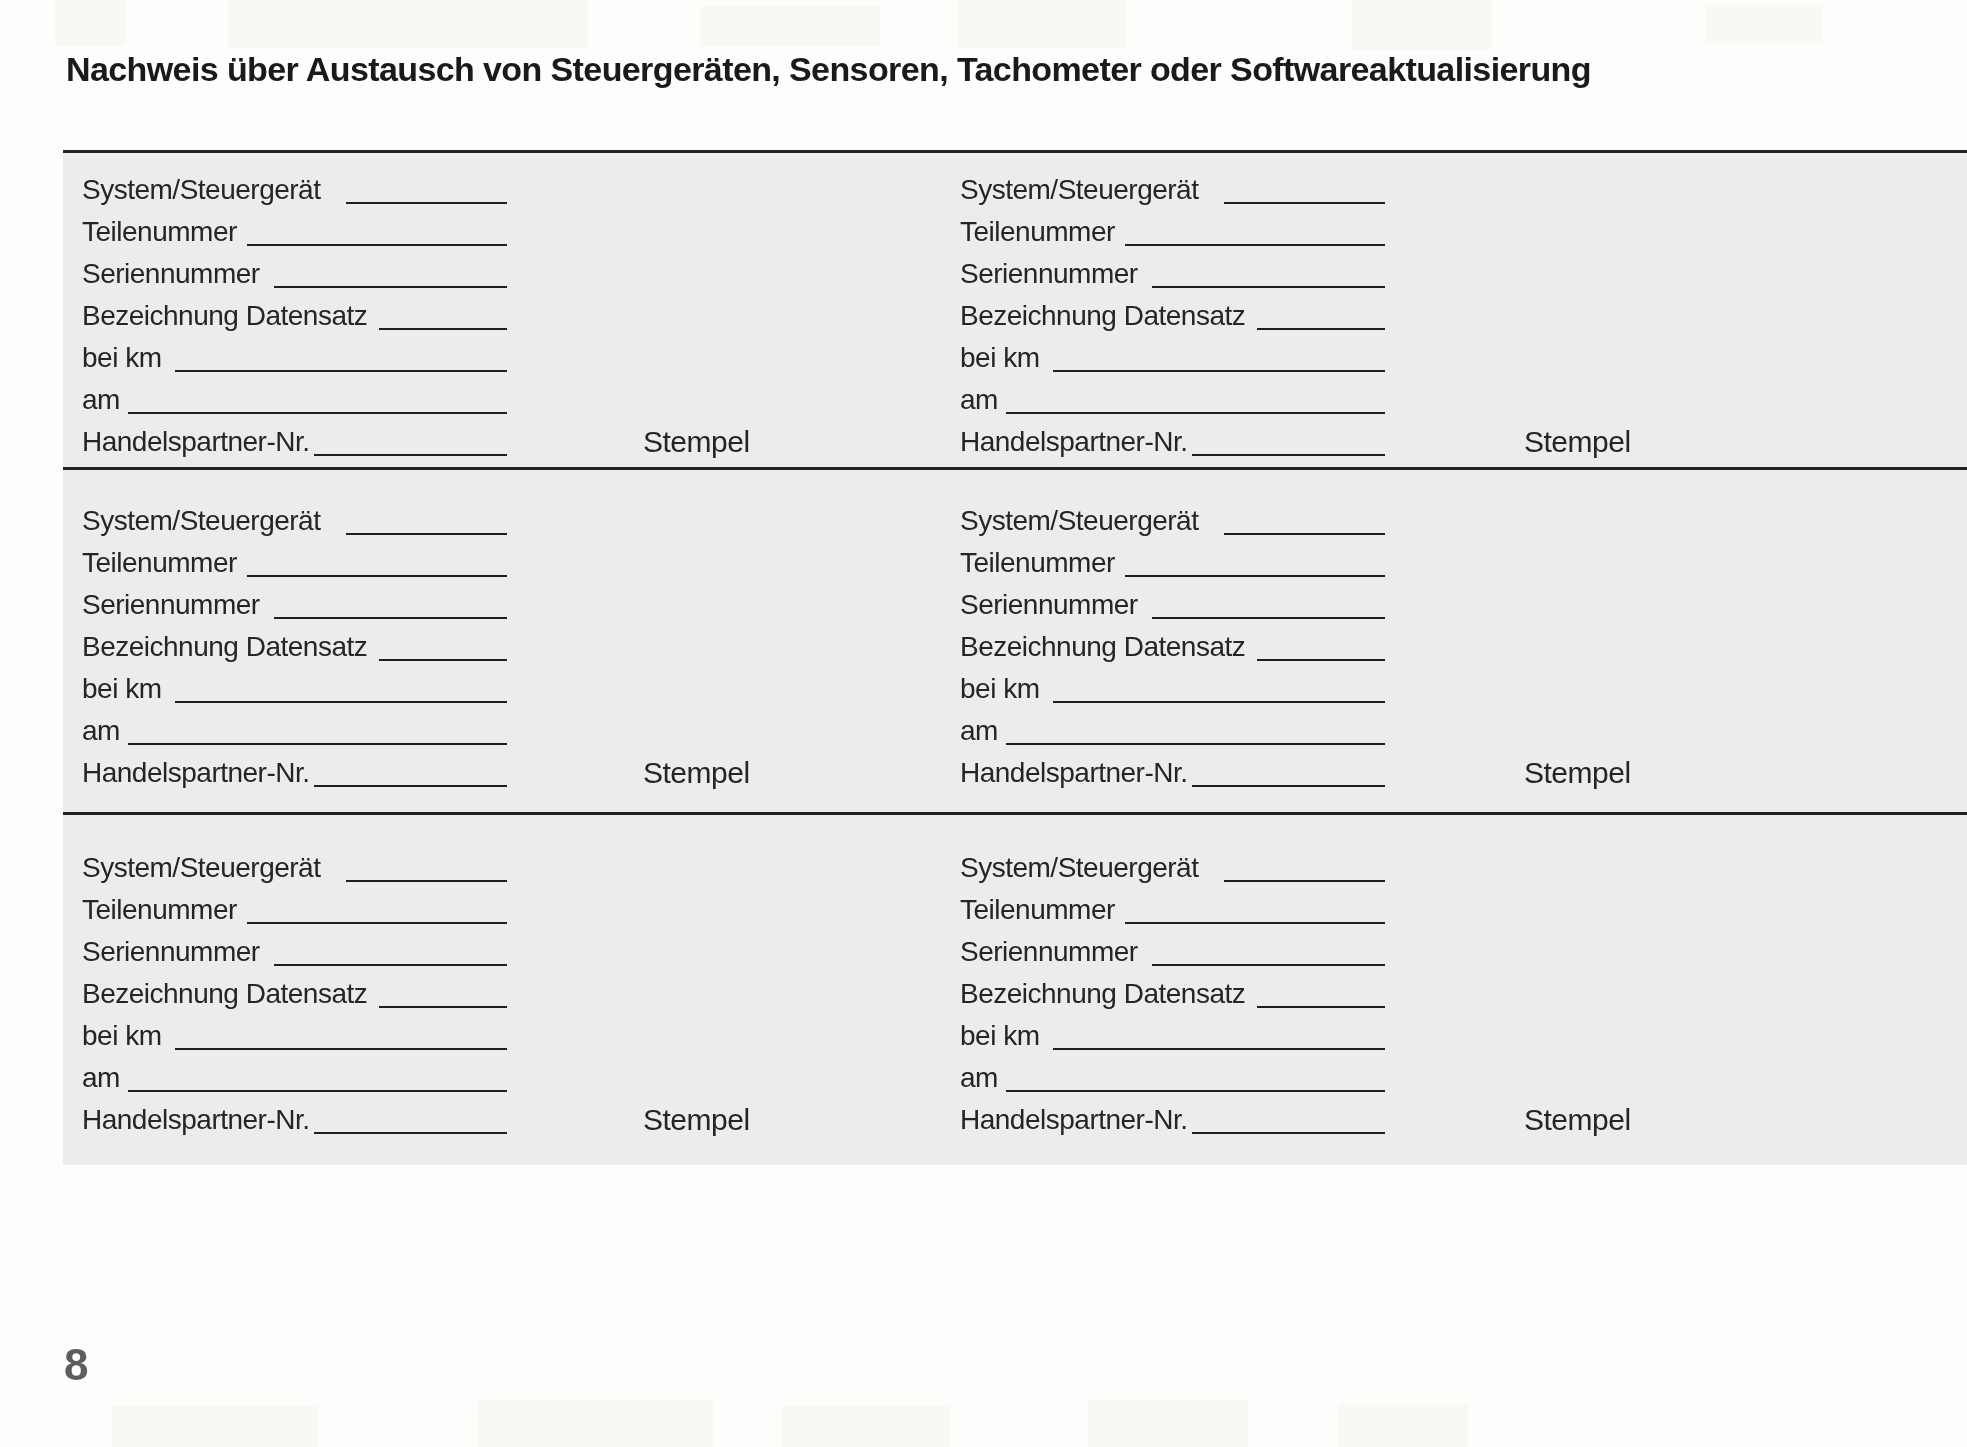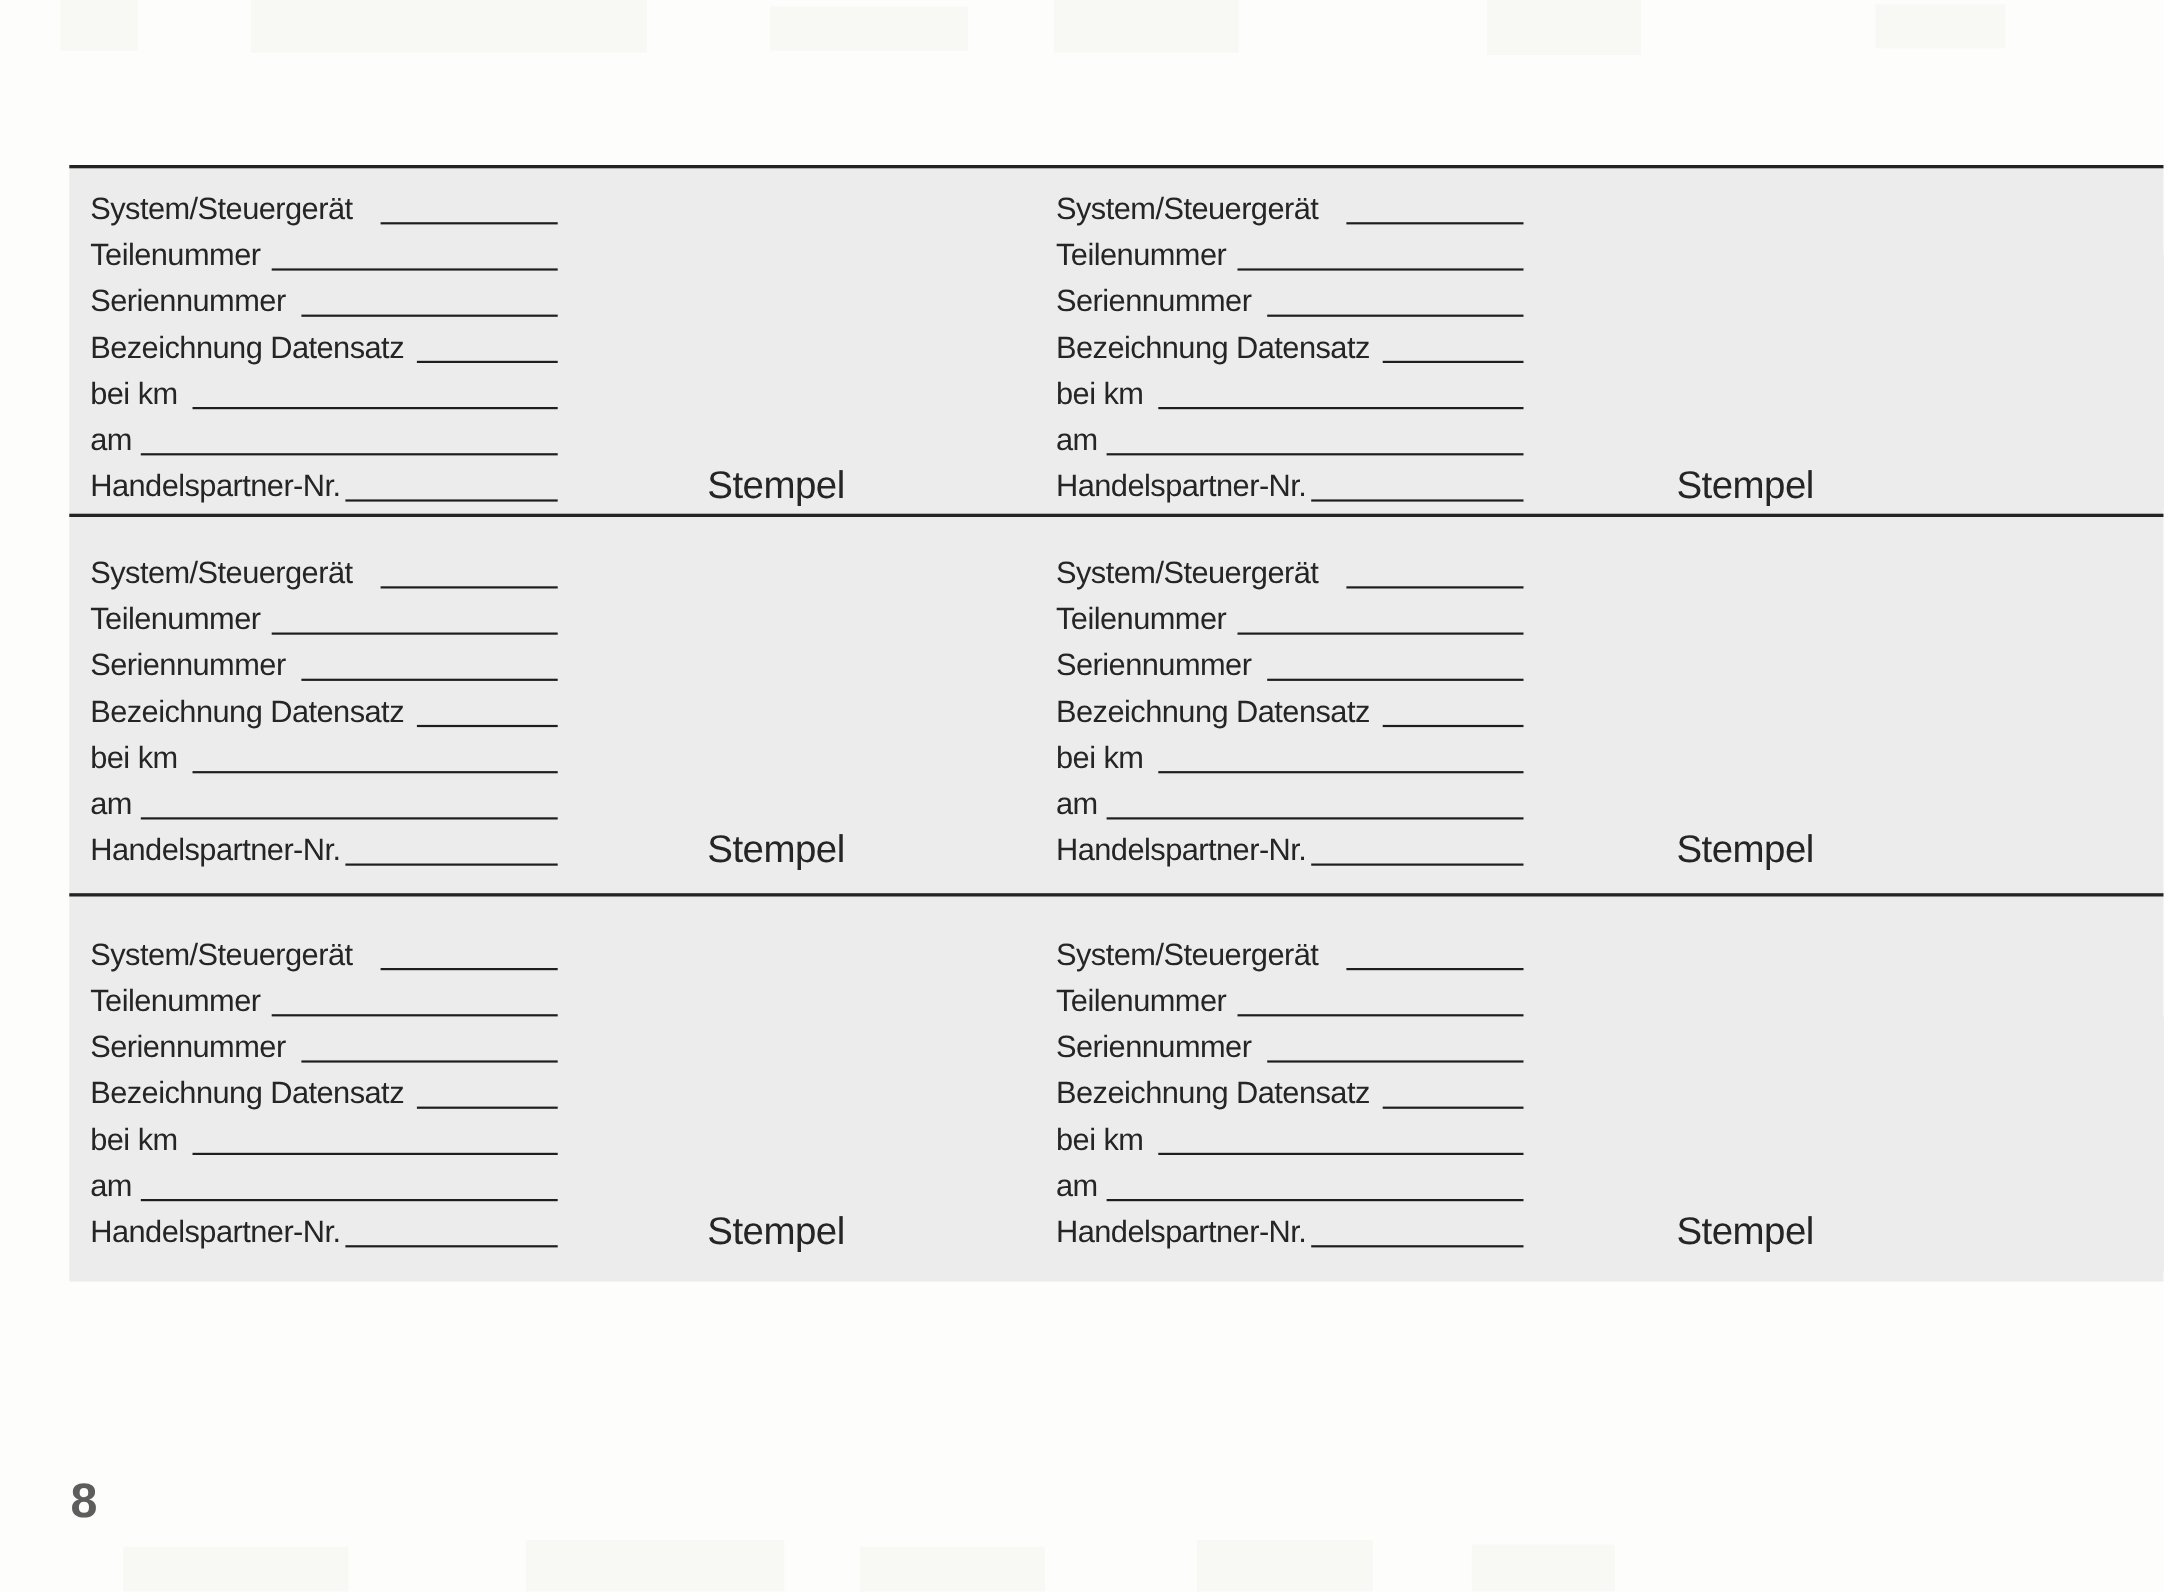--- a/index.html
+++ b/index.html
@@ -29,21 +29,21 @@
   }
   .fline{flex:1;align-self:flex-end;border-bottom:2px solid #1e1e1e;margin-bottom:7px;}
   .r0 .fline{margin-left:26px;}
   .r1 .fline{margin-left:10px;}
   .r2 .fline{margin-left:14px;}
   .r3 .fline{margin-left:12px;}
   .r4 .fline{margin-left:14px;}
   .r5 .fline{margin-left:8px;}
   .r6 .fline{margin-left:4px;}
   .stamp{
-    position:absolute;font-size:35px;line-height:42px;letter-spacing:-0.5px;color:#252525;
+    position:absolute;font-size:30px;line-height:42px;letter-spacing:-0.5px;color:#252525;
     white-space:nowrap;
   }
   .stamp-l{left:580px;}
   .stamp-r{left:1461px;}
   .s1 .stamp{top:268px;}
   .s2 .stamp{top:282px;}
   .s3 .stamp{top:284px;}
   .pagenum{
     position:absolute;left:64px;top:1340px;font-size:44px;font-weight:bold;color:#5d5d5d;
   }
@@ -58,20 +58,21 @@
   <div class="art" style="left:700px;top:6px;width:180px;height:40px;"></div>
   <div class="art" style="left:958px;top:0;width:168px;height:48px;"></div>
   <div class="art" style="left:1352px;top:0;width:140px;height:50px;"></div>
   <div class="art" style="left:1705px;top:4px;width:118px;height:40px;"></div>
   <div class="art" style="left:112px;top:1406px;width:205px;height:41px;"></div>
   <div class="art" style="left:478px;top:1400px;width:235px;height:47px;"></div>
   <div class="art" style="left:782px;top:1406px;width:168px;height:41px;"></div>
   <div class="art" style="left:1088px;top:1400px;width:160px;height:47px;"></div>
   <div class="art" style="left:1338px;top:1404px;width:130px;height:43px;"></div>
 
+  <div class="title">Nachweis über Austausch von Steuergeräten, Sensoren, Tachometer oder Softwareaktualisierung</div>
 
   <div class="panel">
 
     <section class="fsection s1">
       <div class="fblock left">
   <div class="frow r0">
     <span class="flabel">System/Steuergerät</span>
     <span class="fline"></span>
   </div>
   <div class="frow r1">

